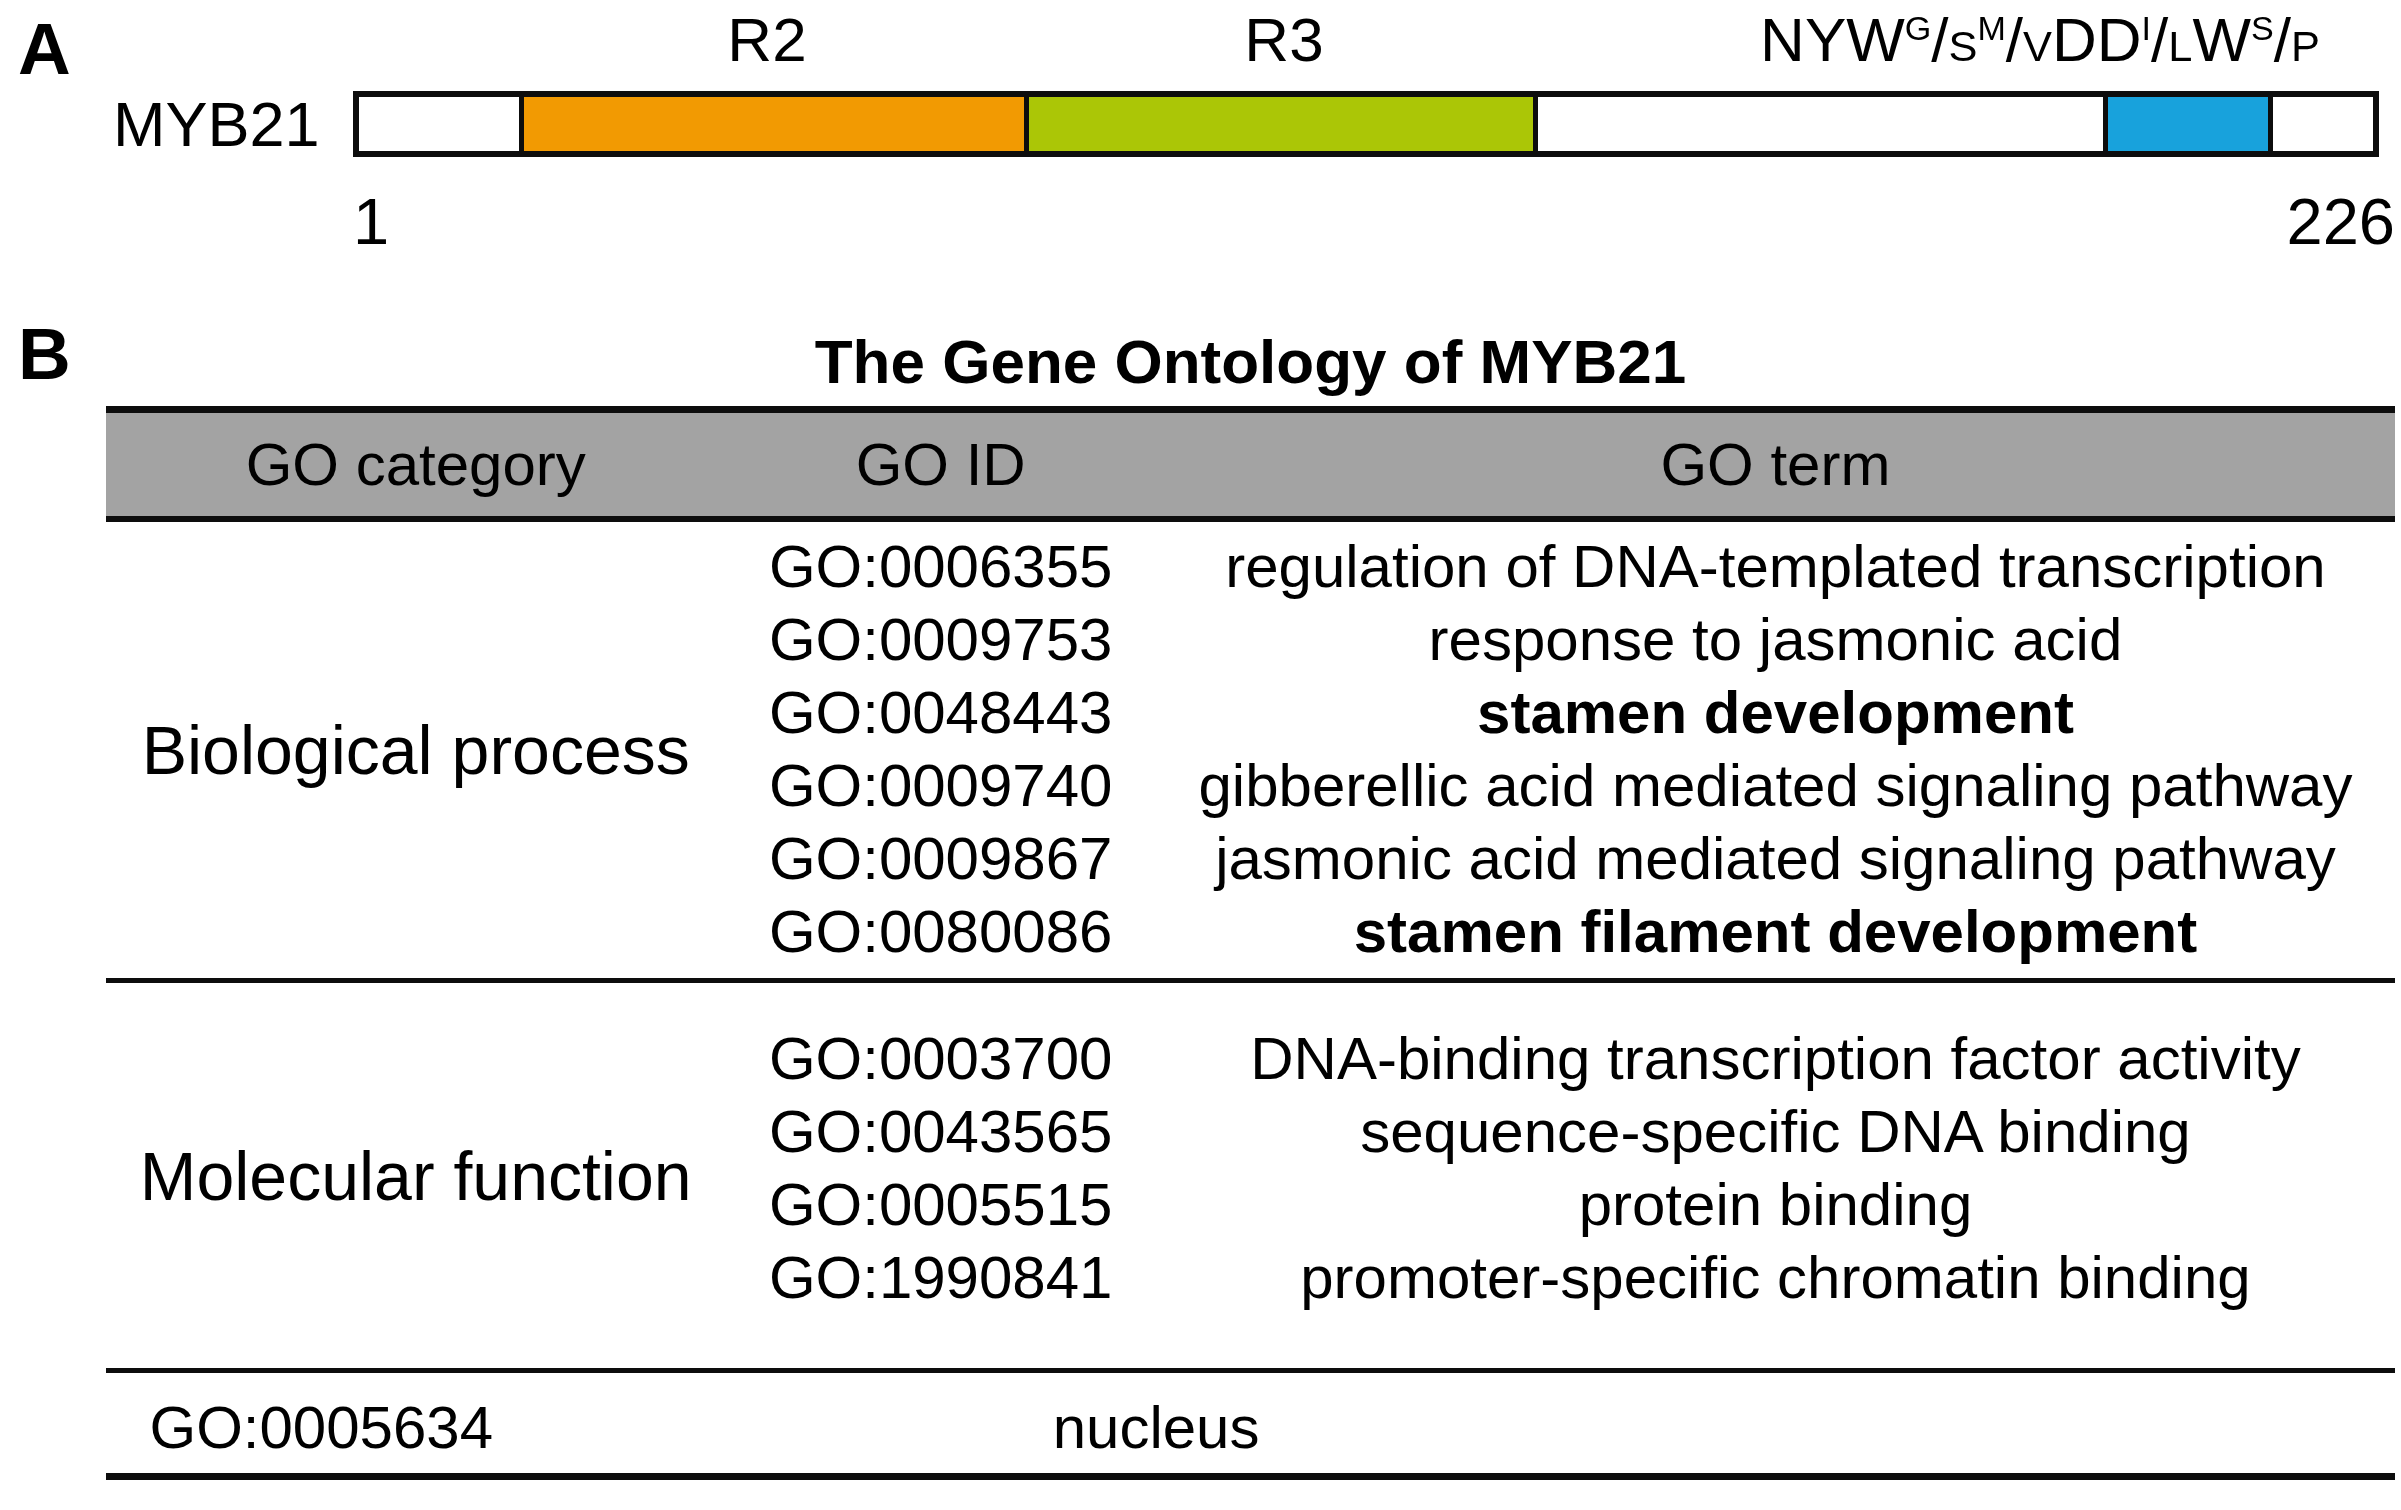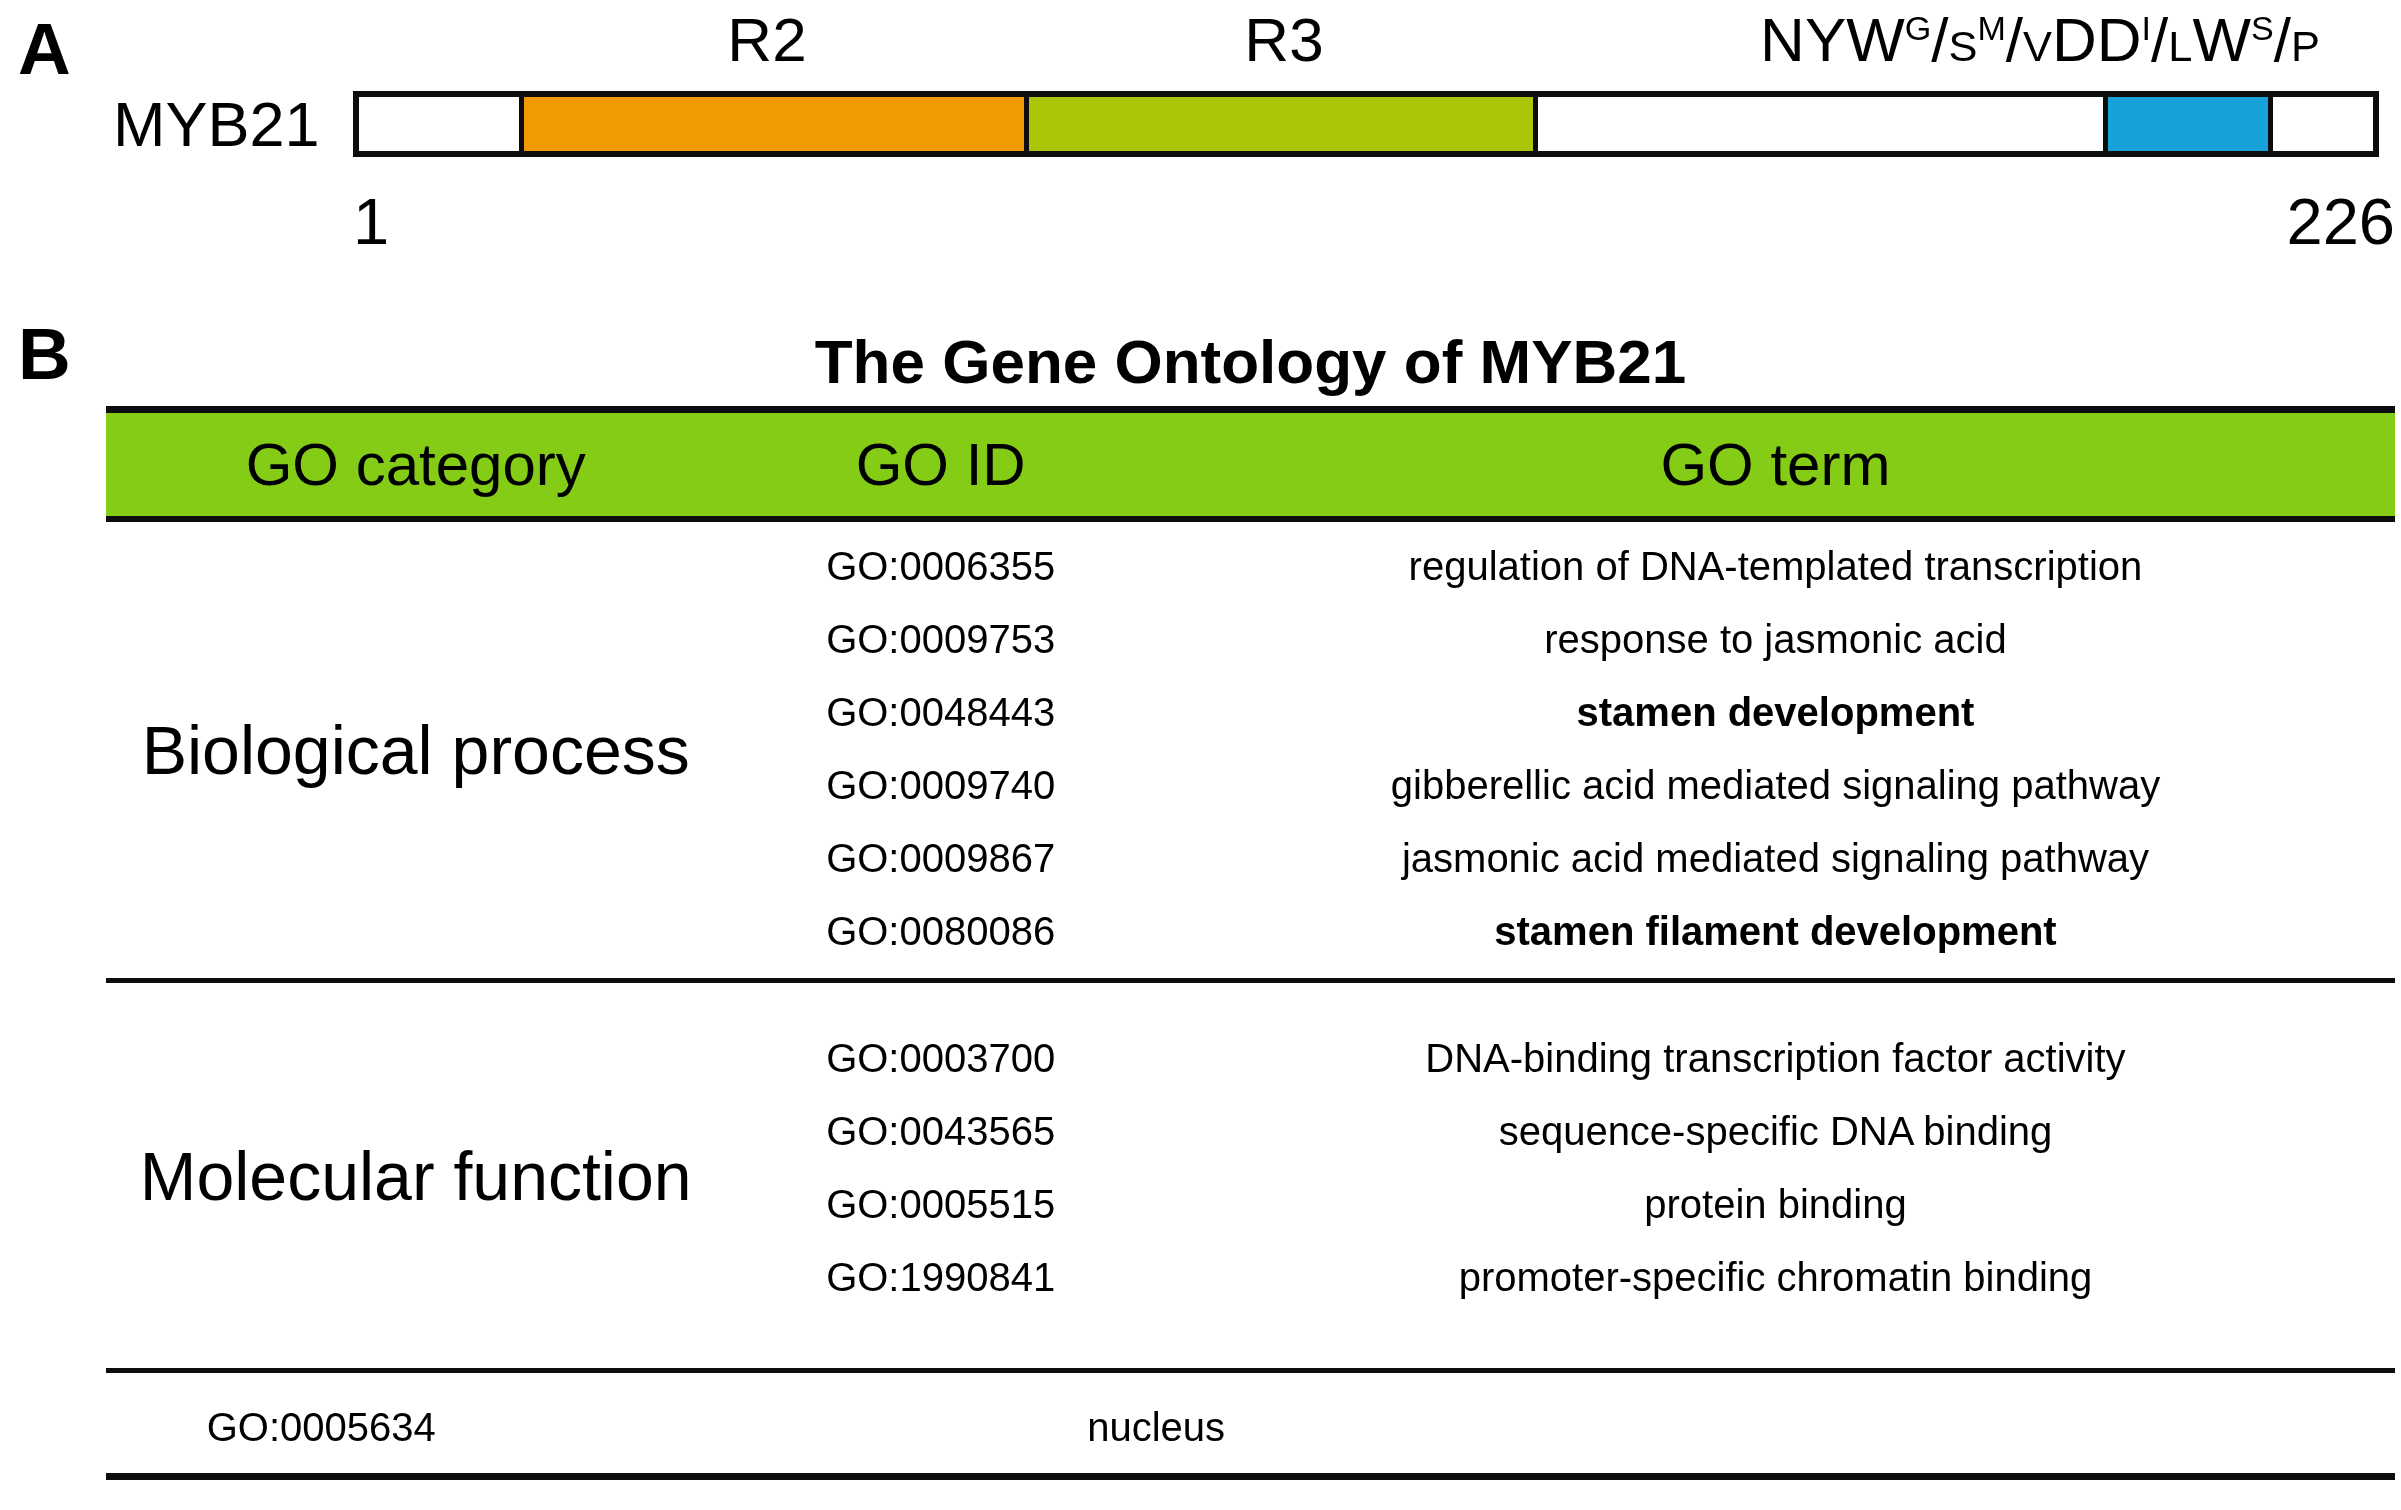--- a/index.html
+++ b/index.html
@@ -76,21 +76,21 @@
   .tsection.last { border-bottom:7.6px solid #0d0d0d; }
   .sec-cat {
     width:27.06%;
     display:flex; align-items:center; justify-content:center;
     font-size:68px; text-align:center;
   }
   .sec-rows { width:72.94%; }
   .sec-rows.pad-bp { padding:7.6px 0 10.6px; }
   .sec-rows.pad-mf { padding:39px 0 54px; }
   .sec-rows.pad-cc { padding:18px 0 9px; }
-  .trow { display:flex; line-height:73px; font-size:40px; }
+  .trow { display:flex; line-height:73px; font-size:60px; }
   .trow .id   { width:25.79%; text-align:center; }
   .trow .term { width:74.21%; text-align:center; }
   .bold { font-weight:bold; }
 </style>
 </head>
 <body>
 
 <div class="canvas">
 
   <div class="panel-letter" style="left:18px; top:12px;">A</div>
@@ -115,21 +115,21 @@
   <div class="residue-num residue-start">1</div>
 
   <div class="residue-num residue-end">226</div>
 
   <div class="panel-letter" style="left:18px; top:317px;">B</div>
 
   <div class="table-title">The Gene Ontology of MYB21</div>
 
   <div class="go-table">
 
-    <div class="thead" style="background-color: #84cc16;">
+    <div class="thead" style="background-color: #a3a3a3;">
       <div class="col-cat">GO category</div>
       <div class="col-id">GO ID</div>
       <div class="col-term">GO term</div>
     </div>
 
     <div class="tsection">
       <div class="sec-cat">Biological process</div>
       <div class="sec-rows pad-bp">
         <div class="trow">
           <div class="id">GO:0006355</div>

